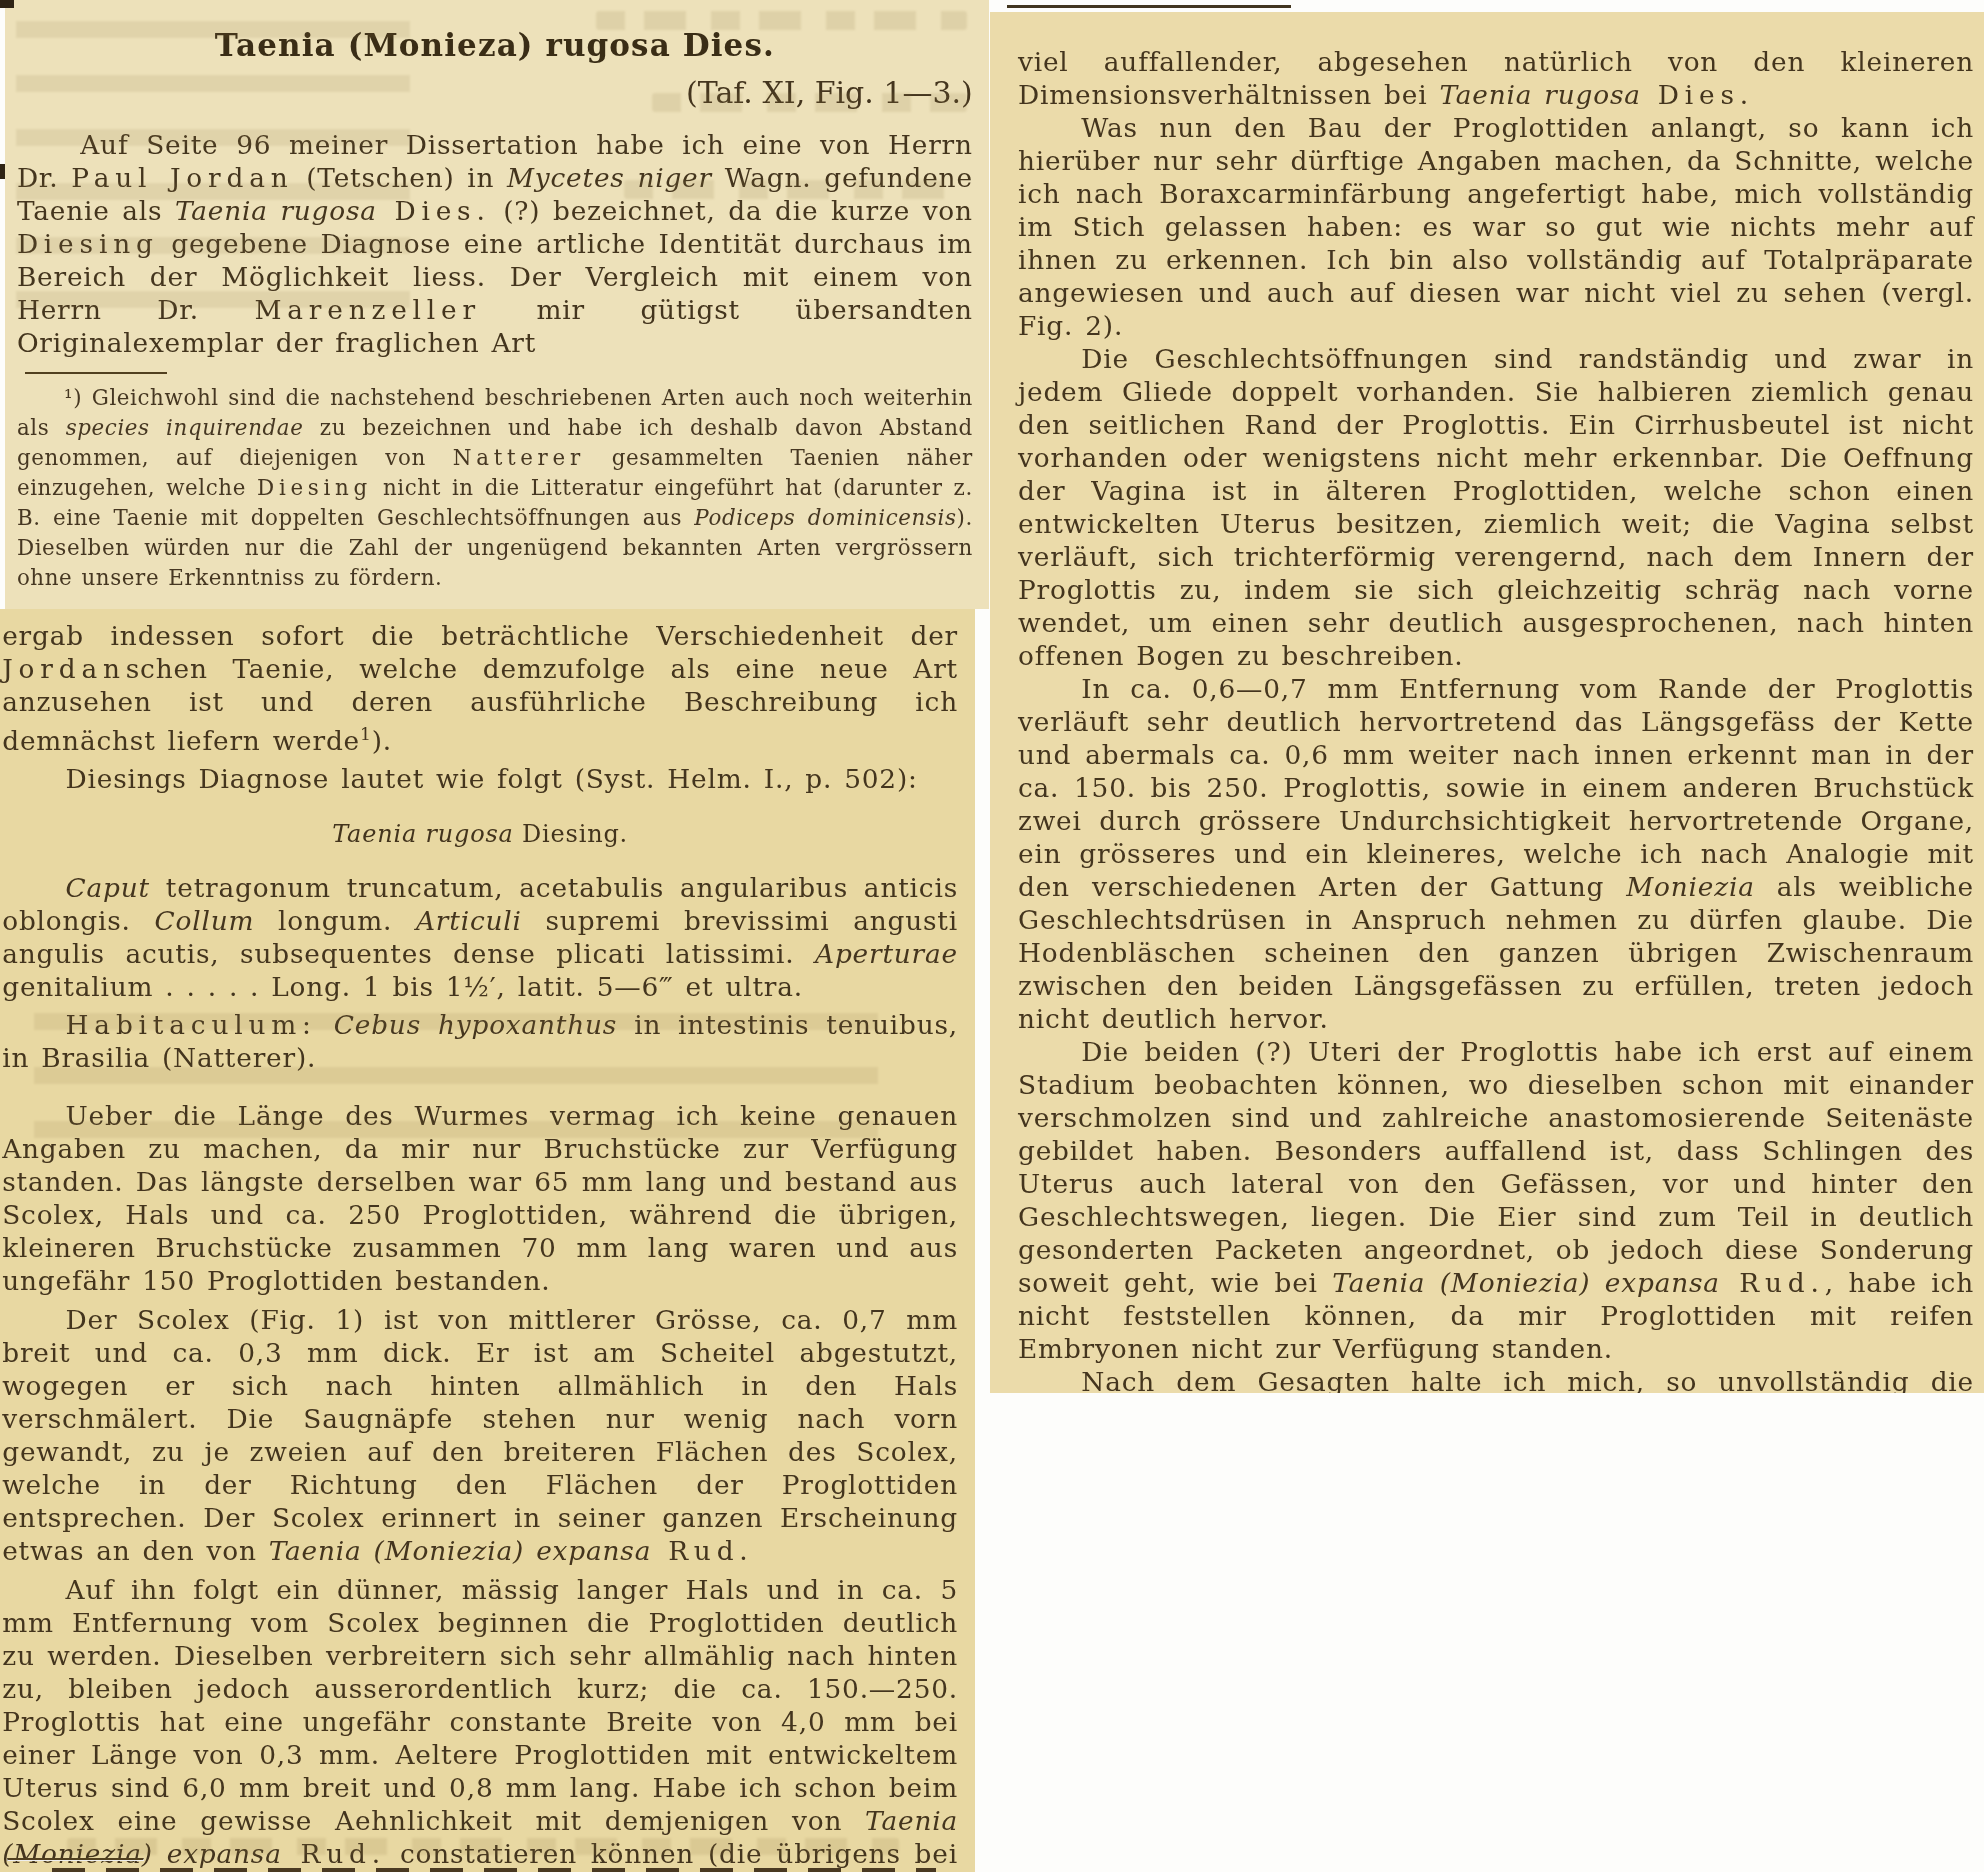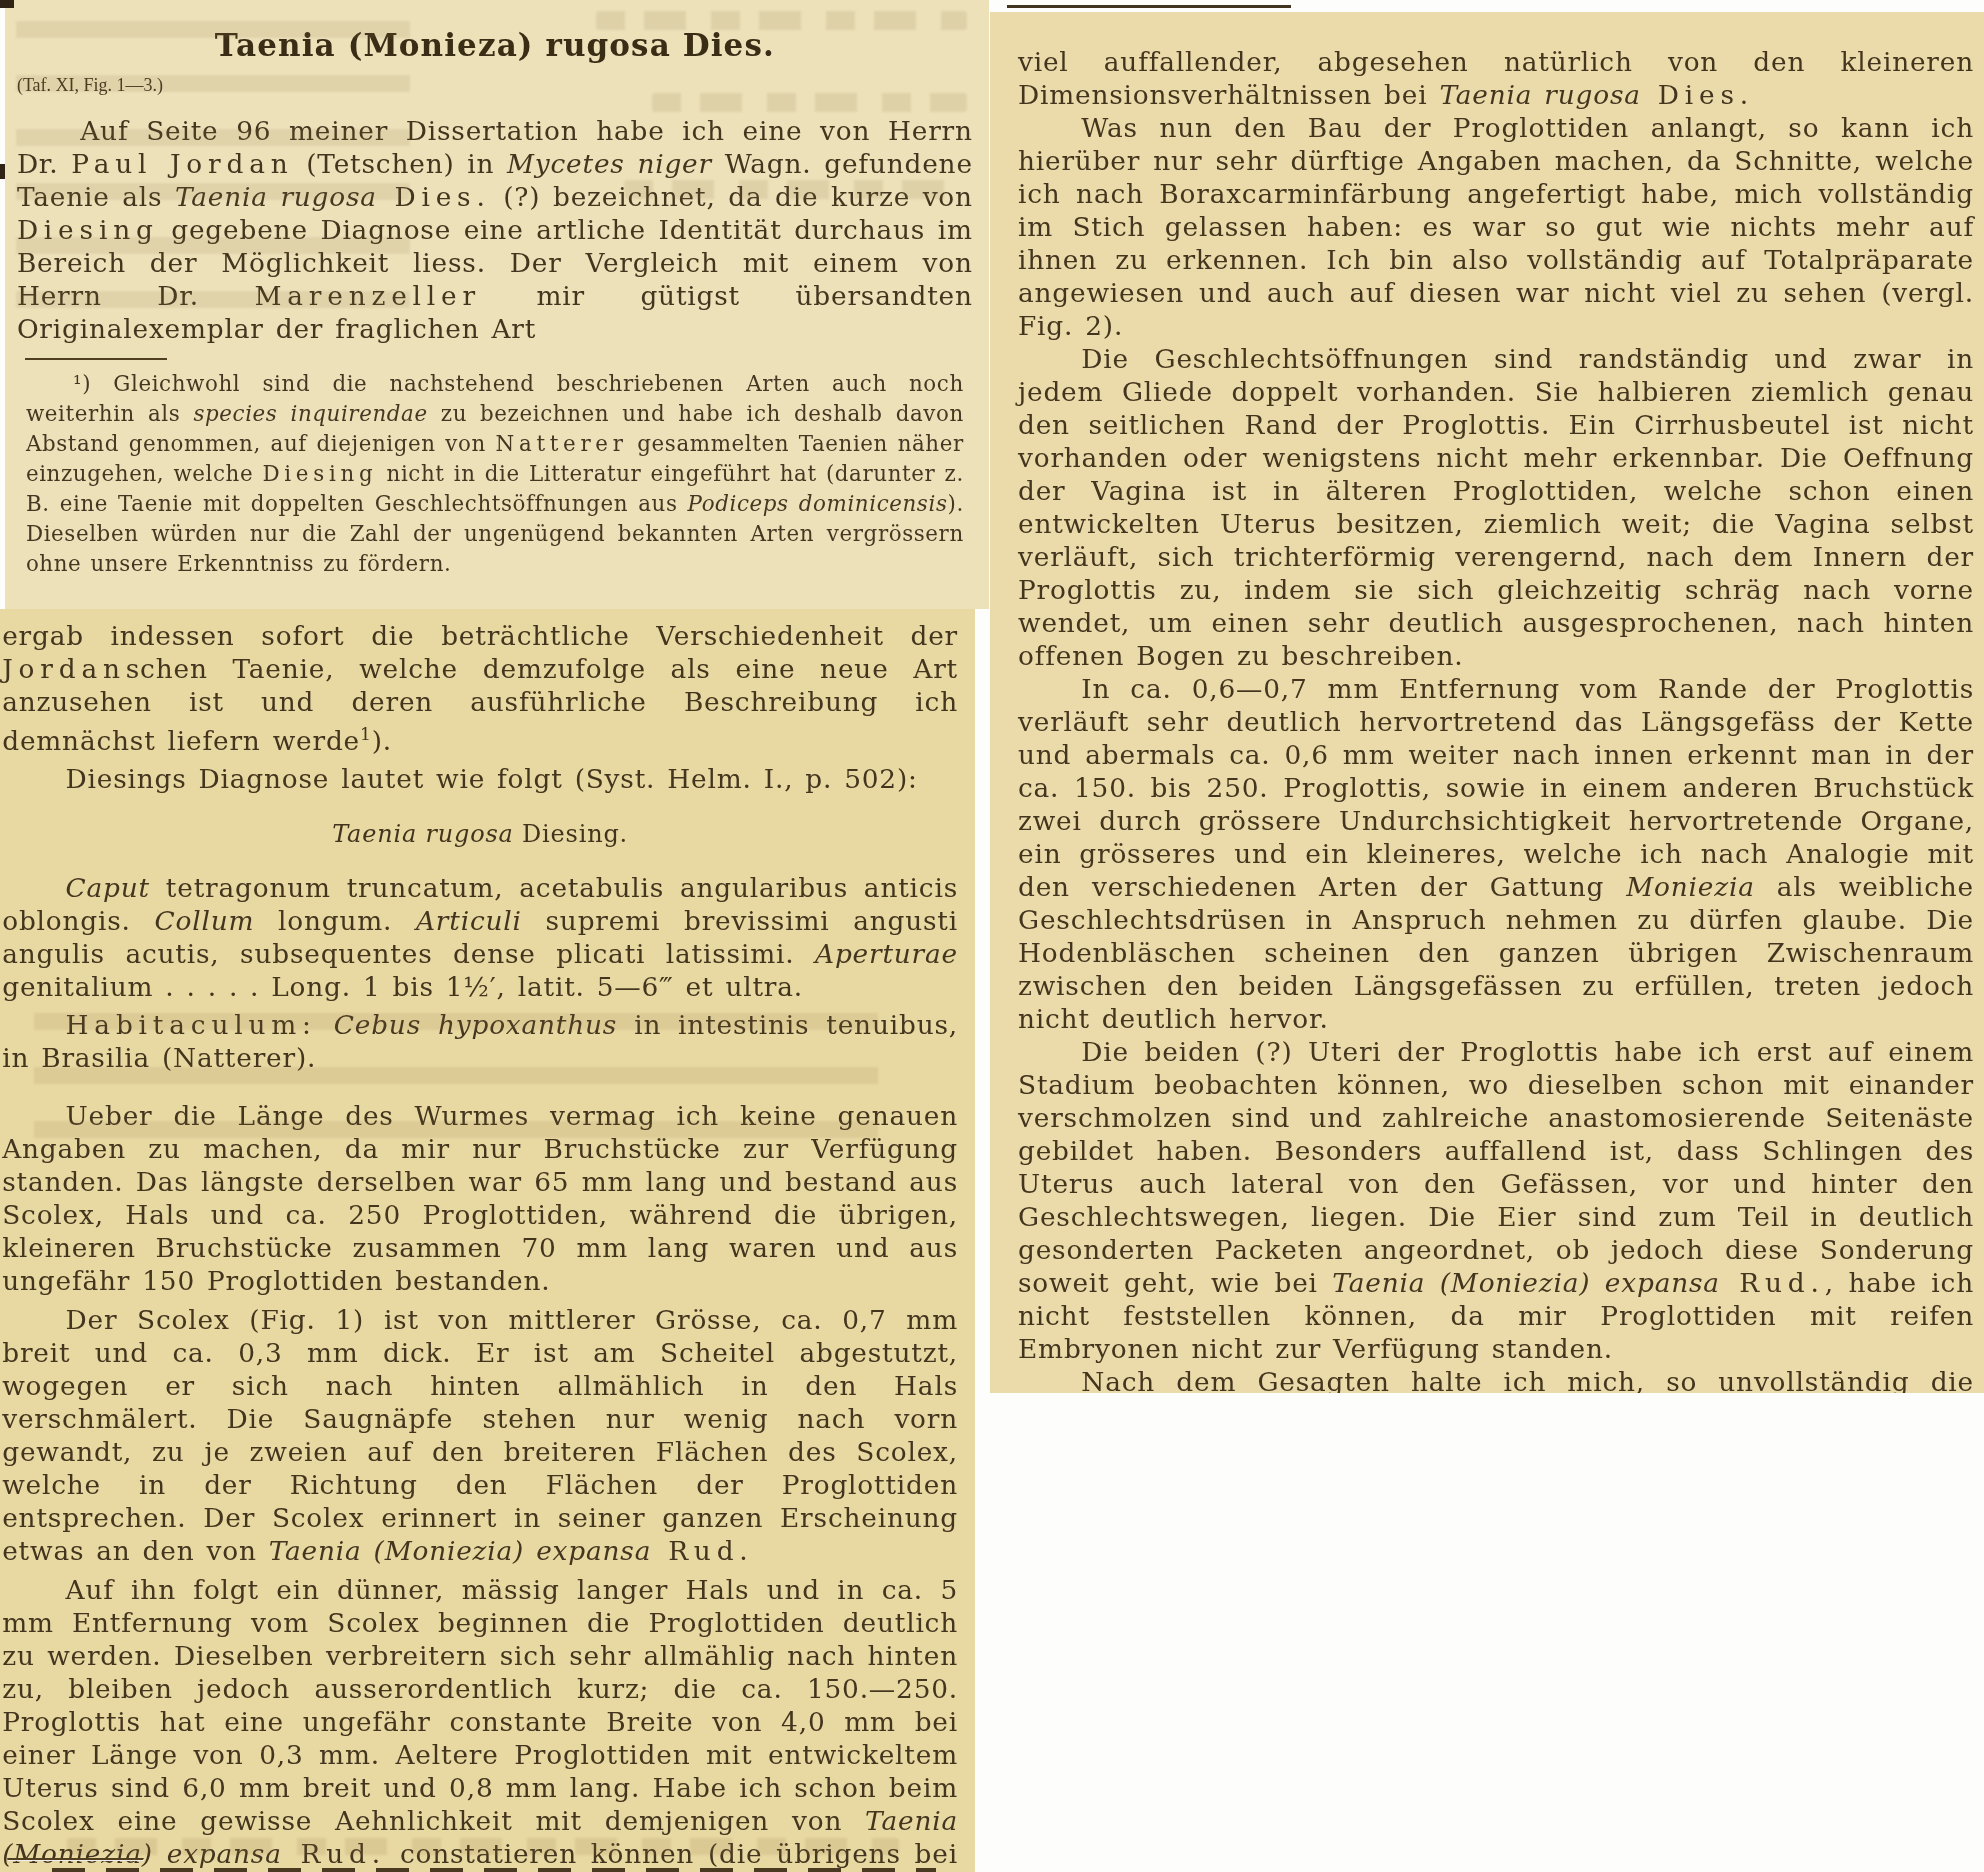--- a/index.html
+++ b/index.html
@@ -11,25 +11,25 @@
   #fragC{left:990px;top:12.4px;width:994px;height:1381px;background:#ebdbaa;}
   .innerA{padding:0 15.7px 0 12.4px;}
   .innerB{padding:10px 17px 0 2.2px;}
   .innerC{padding:20px 10px 0 28px;margin-top:13px;}
 
   .p{font-size:26.4px;line-height:33px;letter-spacing:0.8px;word-spacing:2.8px;
      text-align:justify;margin:0;color:#44351e;}
   .ind{text-indent:2.4em;}
   .title{font-size:31px;font-weight:bold;text-align:center;letter-spacing:1.1px;
          color:#3a2d16;margin:27px 0 0 0;}
-  .subtitle{font-size:18px;text-align:left;margin:12.4px 0 0 0;color:#44351e;font-family:Liberation Serif, serif;}
+  .subtitle{font-size:30px;text-align:right;margin:12.4px 0 0 0;color:#44351e;}
   .first-para{margin-top:18px;}
   .fnrule{border:none;border-top:2.2px solid #51401f;width:142px;margin:12.4px 0 9px 7.9px;}
   .footnote{font-size:21.4px;line-height:30px;letter-spacing:0.6px;word-spacing:1.7px;
-            text-align:justify;text-indent:2.2em;margin:9px;color:#463722;}
+            text-align:justify;text-indent:2.2em;margin:0;color:#463722;}
   .centerline{font-size:24px;letter-spacing:0.8px;text-align:center;margin:25px 0 22.5px 0;}
   .gap-top{margin-top:5.6px;}
   .gap-big{margin-top:25px;}
   .i{font-style:italic;}
   .sp{letter-spacing:0.22em;}
   .sup{vertical-align:super;font-size:0.65em;}
 
   
   .ghost{position:absolute;opacity:0.14;filter:blur(1.1px);border-radius:3.4px;
     background:repeating-linear-gradient(to right,#8a7440 0 29px,transparent 29px 48px,

